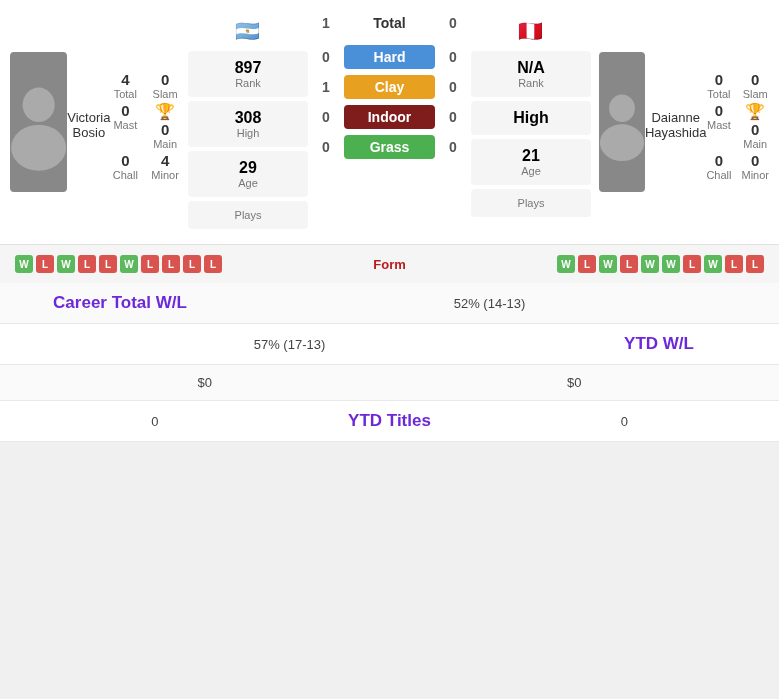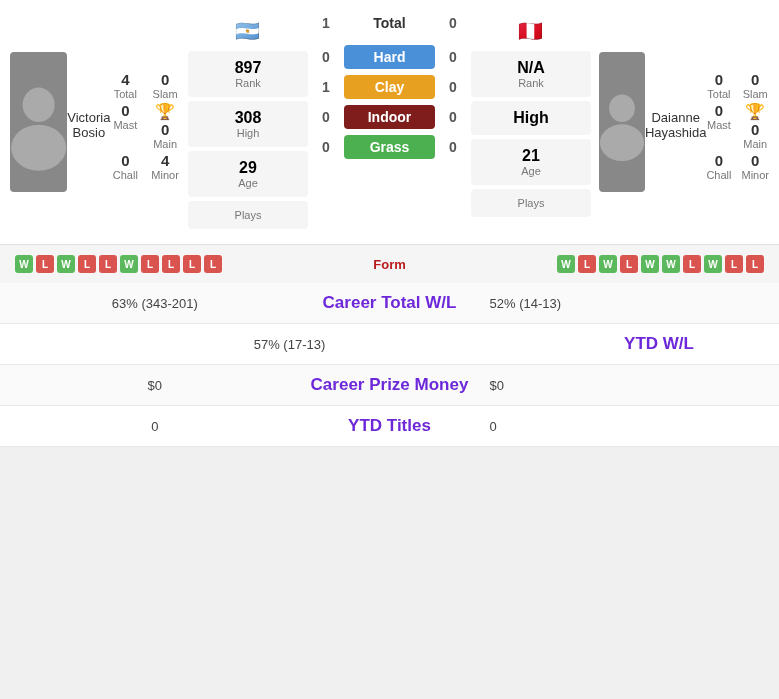--- a/index.html
+++ b/index.html
@@ -264,20 +264,21 @@
     .stats-center-label {
       width: 200px;
       text-align: center;
       font-weight: bold;
       font-size: 17px;
       color: #6d28d9;
     }
 
     .stats-right-val {
       flex: 1;
+      text-align: center;
       font-size: 13px;
       color: #444;
     }
   </style>
 </head>
 <body>
 
 <div class="main-container">
 
   <div class="player-section">
@@ -456,31 +457,29 @@
         <div class="badge badge-w">W</div>
         <div class="badge badge-l">L</div>
         <div class="badge badge-w">W</div>
         <div class="badge badge-l">L</div>
         <div class="badge badge-l">L</div>
       </div>
   </div>
 
   <div class="stats-table" id="stats-table">
       <div class="stats-row">
-    <div class="stats-left-val">63% (343-201)</div>
     <div class="stats-center-label">Career Total W/L</div>
     <div class="stats-right-val">52% (14-13)</div>
   </div>
       <div class="stats-row">
     <div class="stats-left-val">57% (17-13)</div>
     <div class="stats-center-label">YTD W/L</div>
   </div>
       <div class="stats-row">
     <div class="stats-left-val">$0</div>
-    <div class="stats-center-label">Career Prize Money</div>
     <div class="stats-right-val">$0</div>
   </div>
       <div class="stats-row">
     <div class="stats-left-val">0</div>
     <div class="stats-center-label">YTD Titles</div>
     <div class="stats-right-val">0</div>
   </div>
     </div>
 
 </div>

